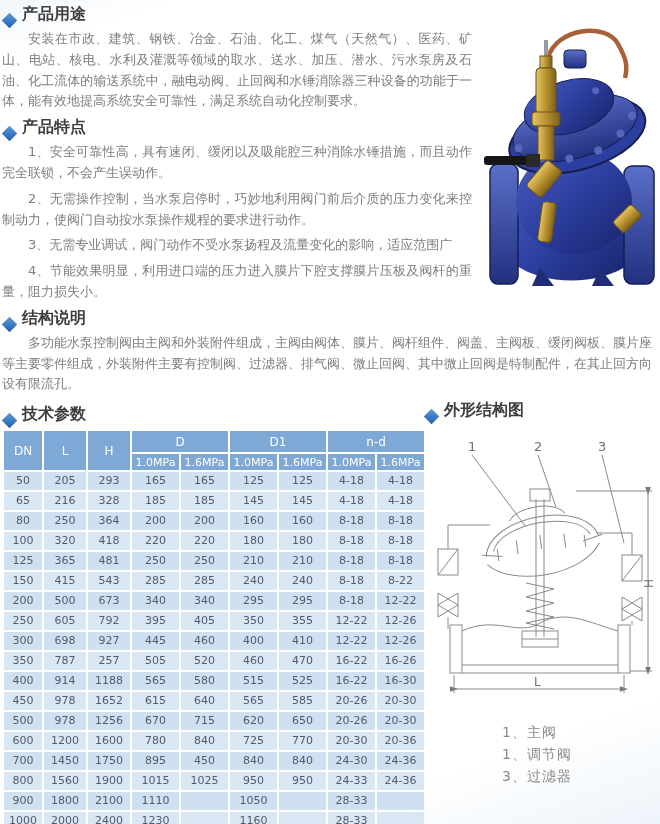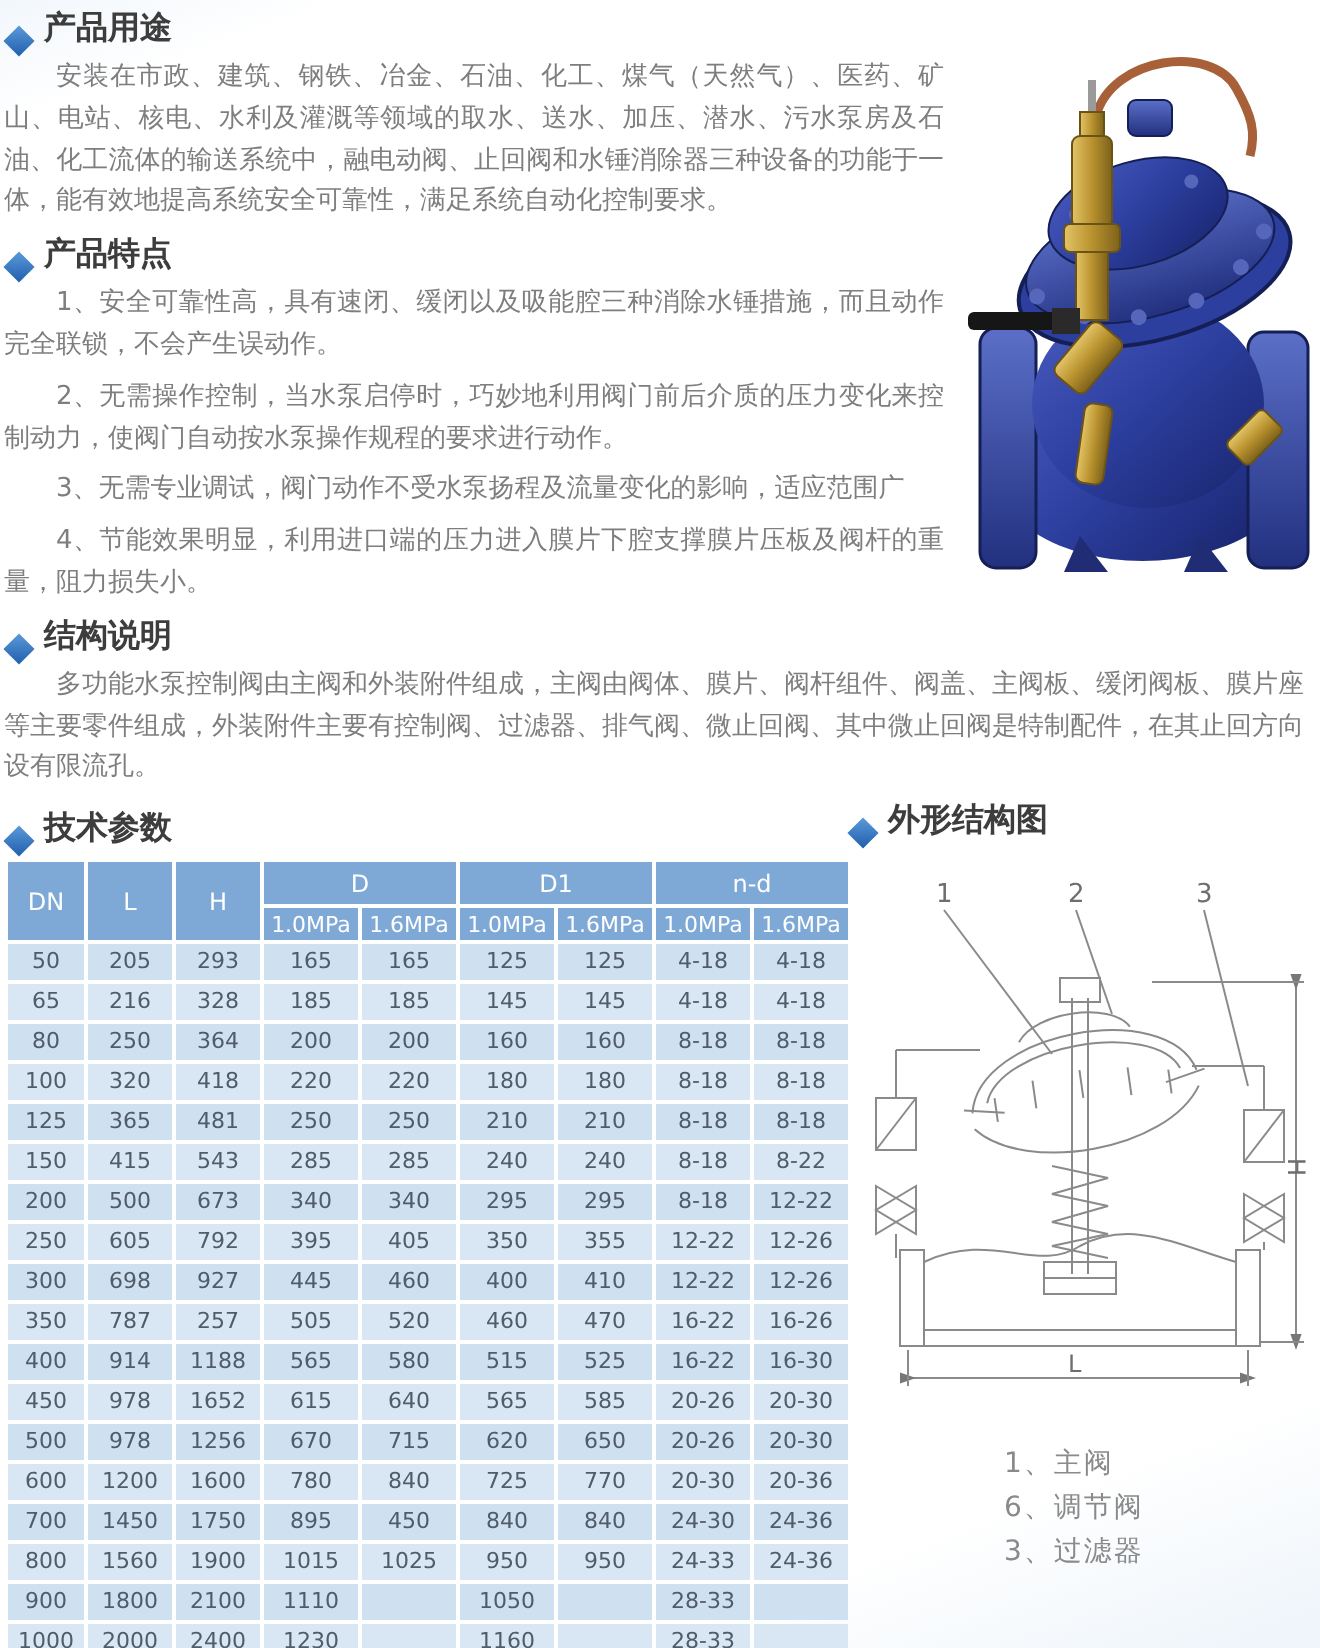--- a/index.html
+++ b/index.html
@@ -486,19 +486,19 @@
           <text x="42" y="26" font-size="13" fill="#6e6e6e">1</text>
           <text x="108" y="26" font-size="13" fill="#6e6e6e">2</text>
           <text x="172" y="26" font-size="13" fill="#6e6e6e">3</text>
           <text x="220" y="160" font-size="12" fill="#6e6e6e" transform="rotate(90 222 156)">H</text>
           <text x="108" y="261" font-size="12" fill="#6e6e6e">L</text>
         </svg>
       </div>
 
       <div class="legend">
         <div class="legend-item">1、主阀</div>
-        <div class="legend-item">6、调节阀</div>
+        <div class="legend-item">1、调节阀</div>
         <div class="legend-item">3、过滤器</div>
       </div>
     </div>
   </div>
 
 </div>
 
 </body></html>

